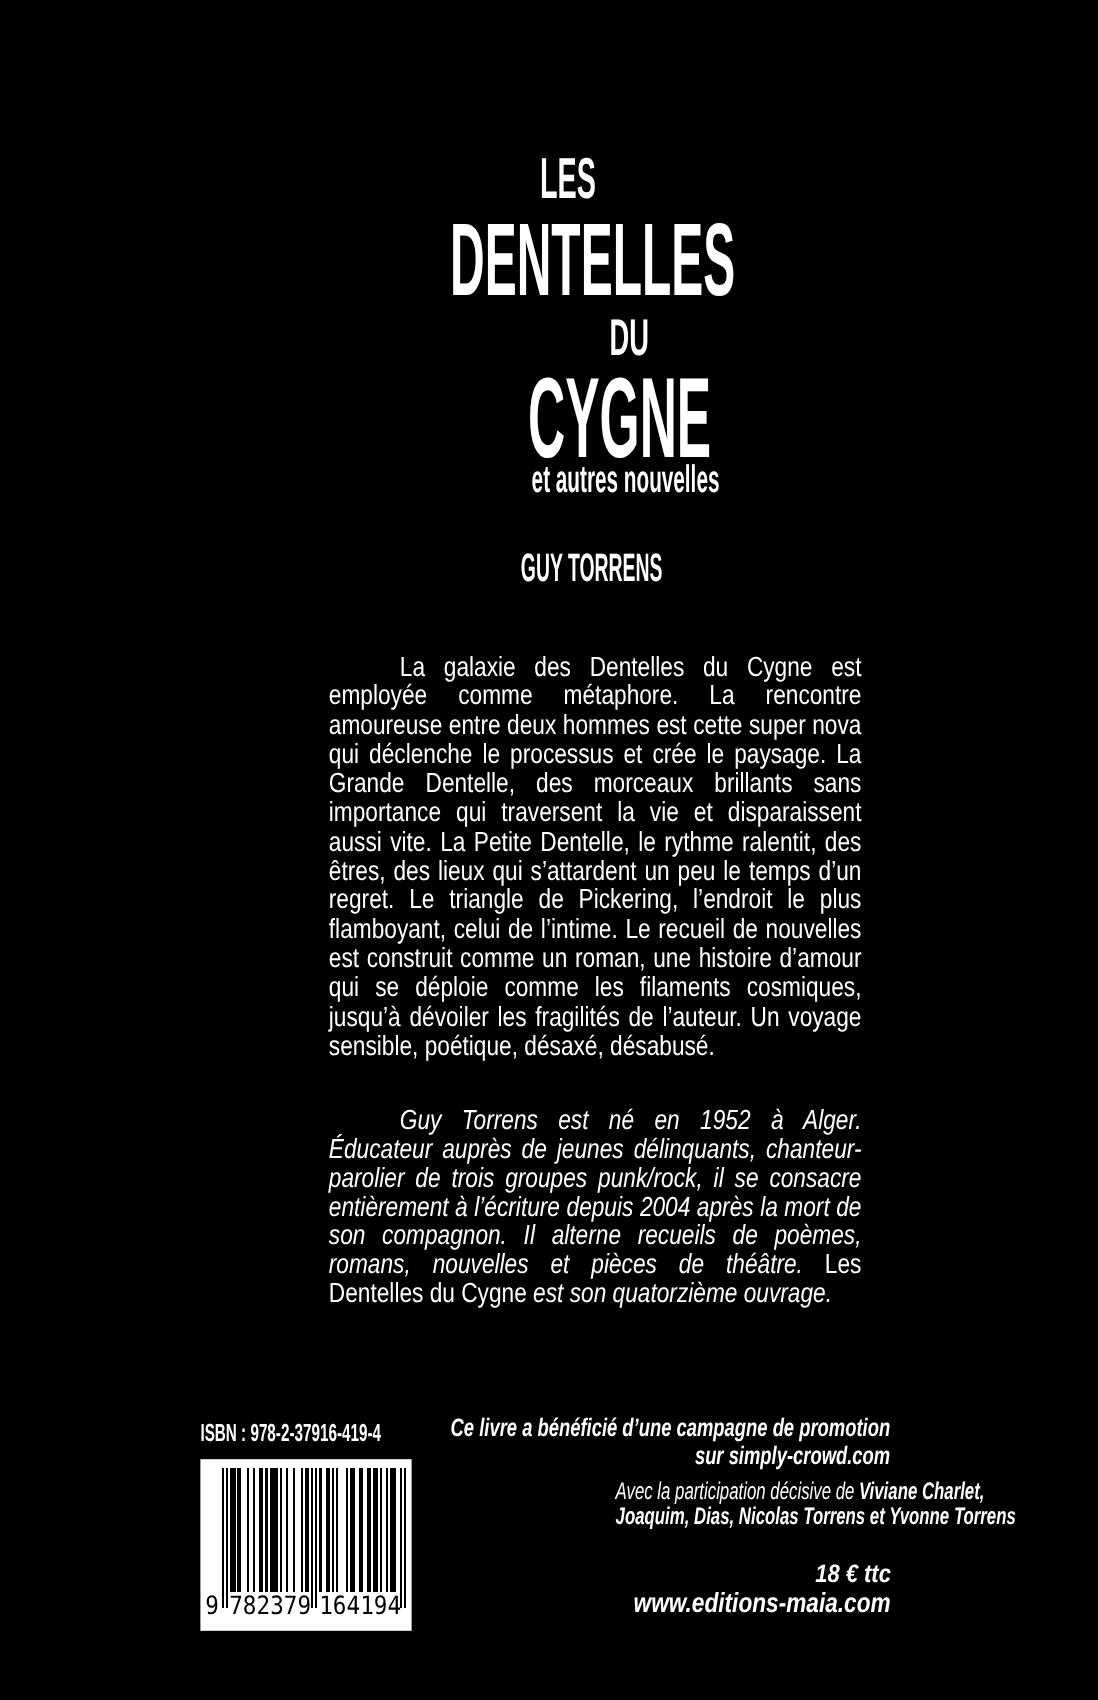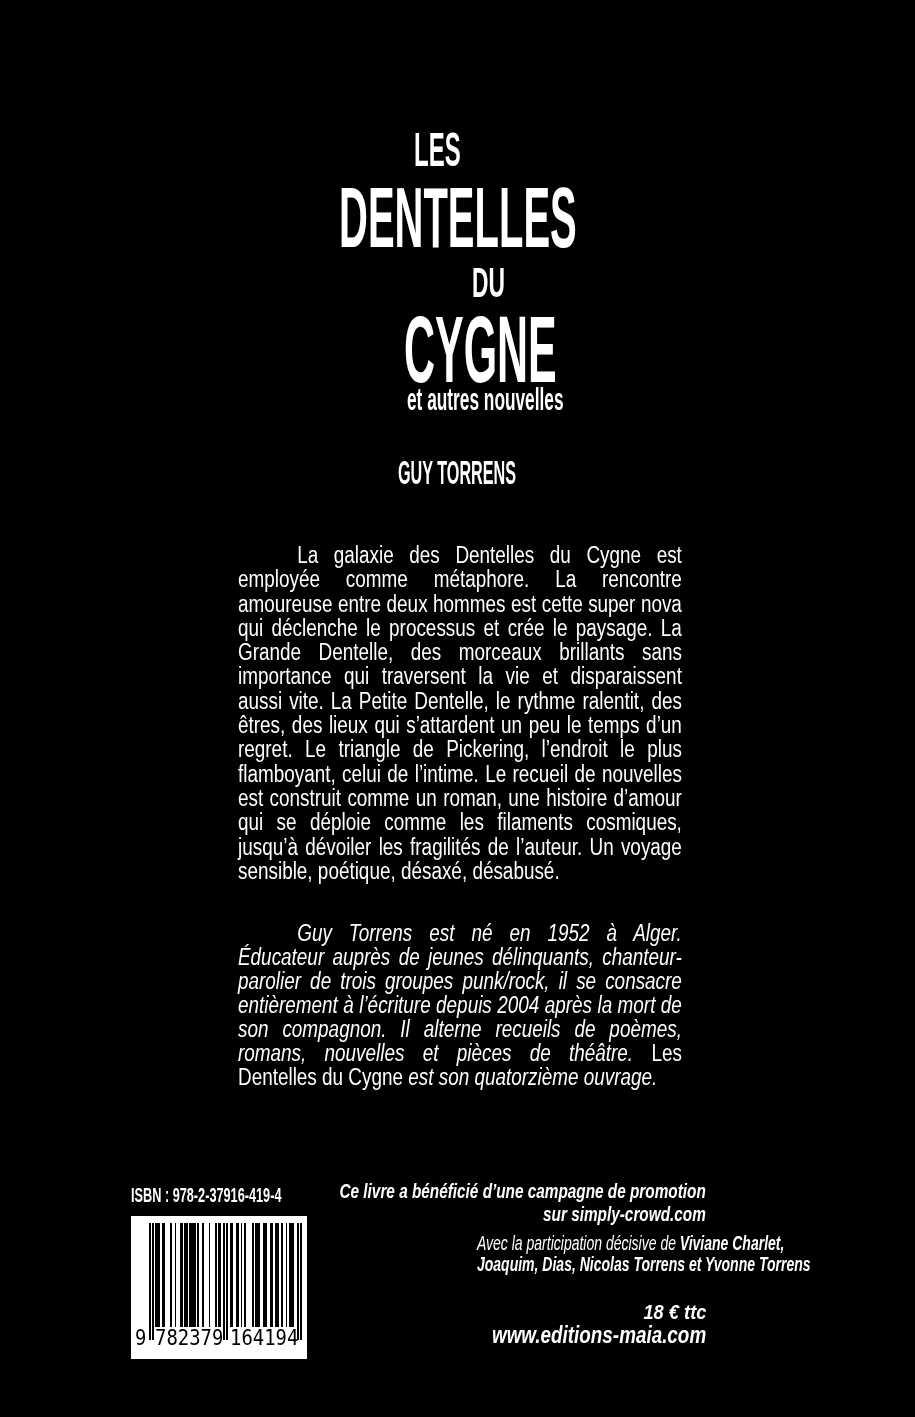--- a/index.html
+++ b/index.html
@@ -3,20 +3,21 @@
 <meta charset="utf-8">
 <style>
   :root { --bg:#000000; --fg:#ffffff; --bc-bg:#ffffff; --bc-bars:#000000; }
   * { margin:0; padding:0; box-sizing:border-box; }
   html,body { background:var(--bg); }
   .cover {
     position:relative; width:841px; height:1417px;
     background:var(--bg); color:var(--fg);
     font-family:"Liberation Sans", sans-serif;
     overflow:hidden;
+    margin-left:36px;
   }
   
   .tl {
     position:absolute; font-weight:bold; line-height:1;
     white-space:nowrap; transform-origin:0 0; color:var(--fg);
   }
   .t-les       { left:414px; top:126px; font-size:48px; transform:scaleX(0.50); }
   .t-dentelles { left:339px; top:174px; font-size:86px; transform:scaleX(0.465); }
   .t-du        { left:472px; top:261px; font-size:43px; transform:scaleX(0.53); }
   .t-cygne     { left:404px; top:302px; font-size:95px; transform:scaleX(0.452); }

